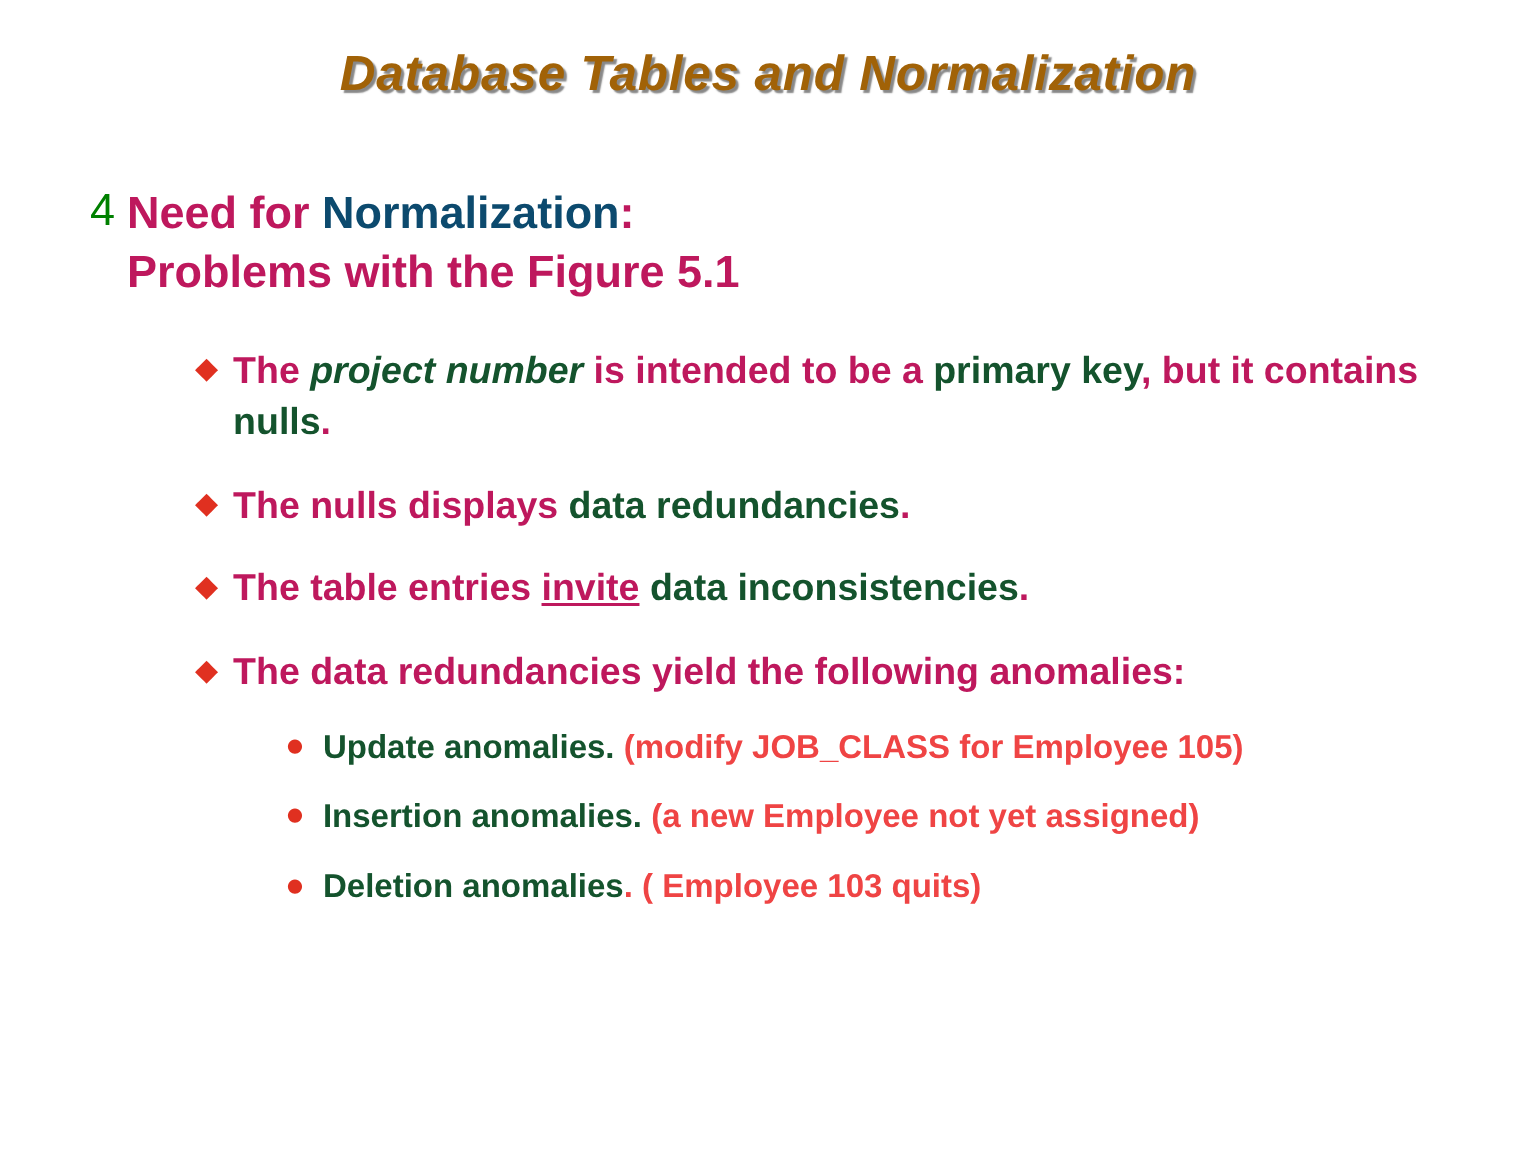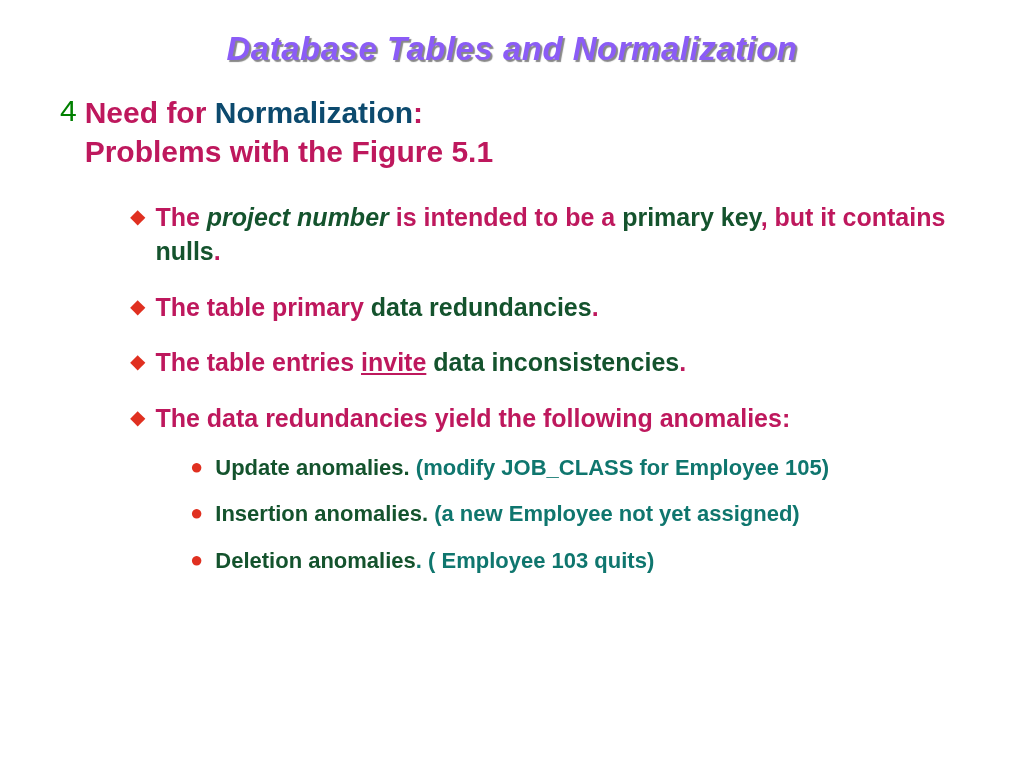--- a/index.html
+++ b/index.html
@@ -11,23 +11,23 @@
     overflow: hidden;
   }
   .slide {
     padding: 30px 50px 30px 50px;
   }
   .title {
     text-align: center;
     font-size: 33px;
     font-weight: bold;
     font-style: italic;
-    color: #8b5cf6;
+    color: #a16207;
     text-shadow: 2px 2px 1px #888;
-    margin-bottom: 25px;
+    margin-bottom: 55px;
     letter-spacing: 0.5px;
   }
   .level1 {
     margin-left: 10px;
     margin-bottom: 30px;
   }
   .level1-row {
     display: flex;
     align-items: flex-start;
   }
@@ -40,21 +40,21 @@
     flex-shrink: 0;
     font-weight: normal;
   }
   .level1-text {
     font-size: 30px;
     font-weight: bold;
     line-height: 1.3;
   }
   .blue { color: #be185d; }
   .red { color: #0c4a6e; }
-  .green { color: #0f766e; text-align: right; }
+  .green { color: #ef4444; text-align: right; }
   .orange { color: #14532d; }
   .italic { font-style: italic; }
   .underline { text-decoration: underline; margin-top: 20px; }
 
   .level2 {
     margin-left: 80px;
     margin-top: 8px;
   }
   .level2-item {
     display: flex;
@@ -113,21 +113,21 @@
     </div>
   </div>
 
   <div class="level2" id="level2-container">
       <div class="level2-item">
         <span class="bullet-diamond">◆</span>
         <div class="level2-text"><span class="blue">The </span><span class="orange italic">project number </span><span class="blue">is intended to be a </span><span class="orange">primary key</span><span class="blue">, but it contains </span><span class="orange">nulls</span><span class="blue">.</span></div>
       </div>
       <div class="level2-item">
         <span class="bullet-diamond">◆</span>
-        <div class="level2-text"><span class="blue">The table primary </span><span class="orange">data redundancies</span><span class="blue">.</span></div>
+        <div class="level2-text"><span class="blue">The nulls displays </span><span class="orange">data redundancies</span><span class="blue">.</span></div>
       </div>
       <div class="level2-item">
         <span class="bullet-diamond">◆</span>
         <div class="level2-text"><span class="blue">The table entries </span><span class="blue underline">invite</span><span class="blue"> </span><span class="orange">data inconsistencies</span><span class="blue">.</span></div>
       </div>
       <div class="level2-item">
         <span class="bullet-diamond">◆</span>
         <div class="level2-text"><span class="blue">The data redundancies yield the following  anomalies:</span></div>
       </div>
     </div>

